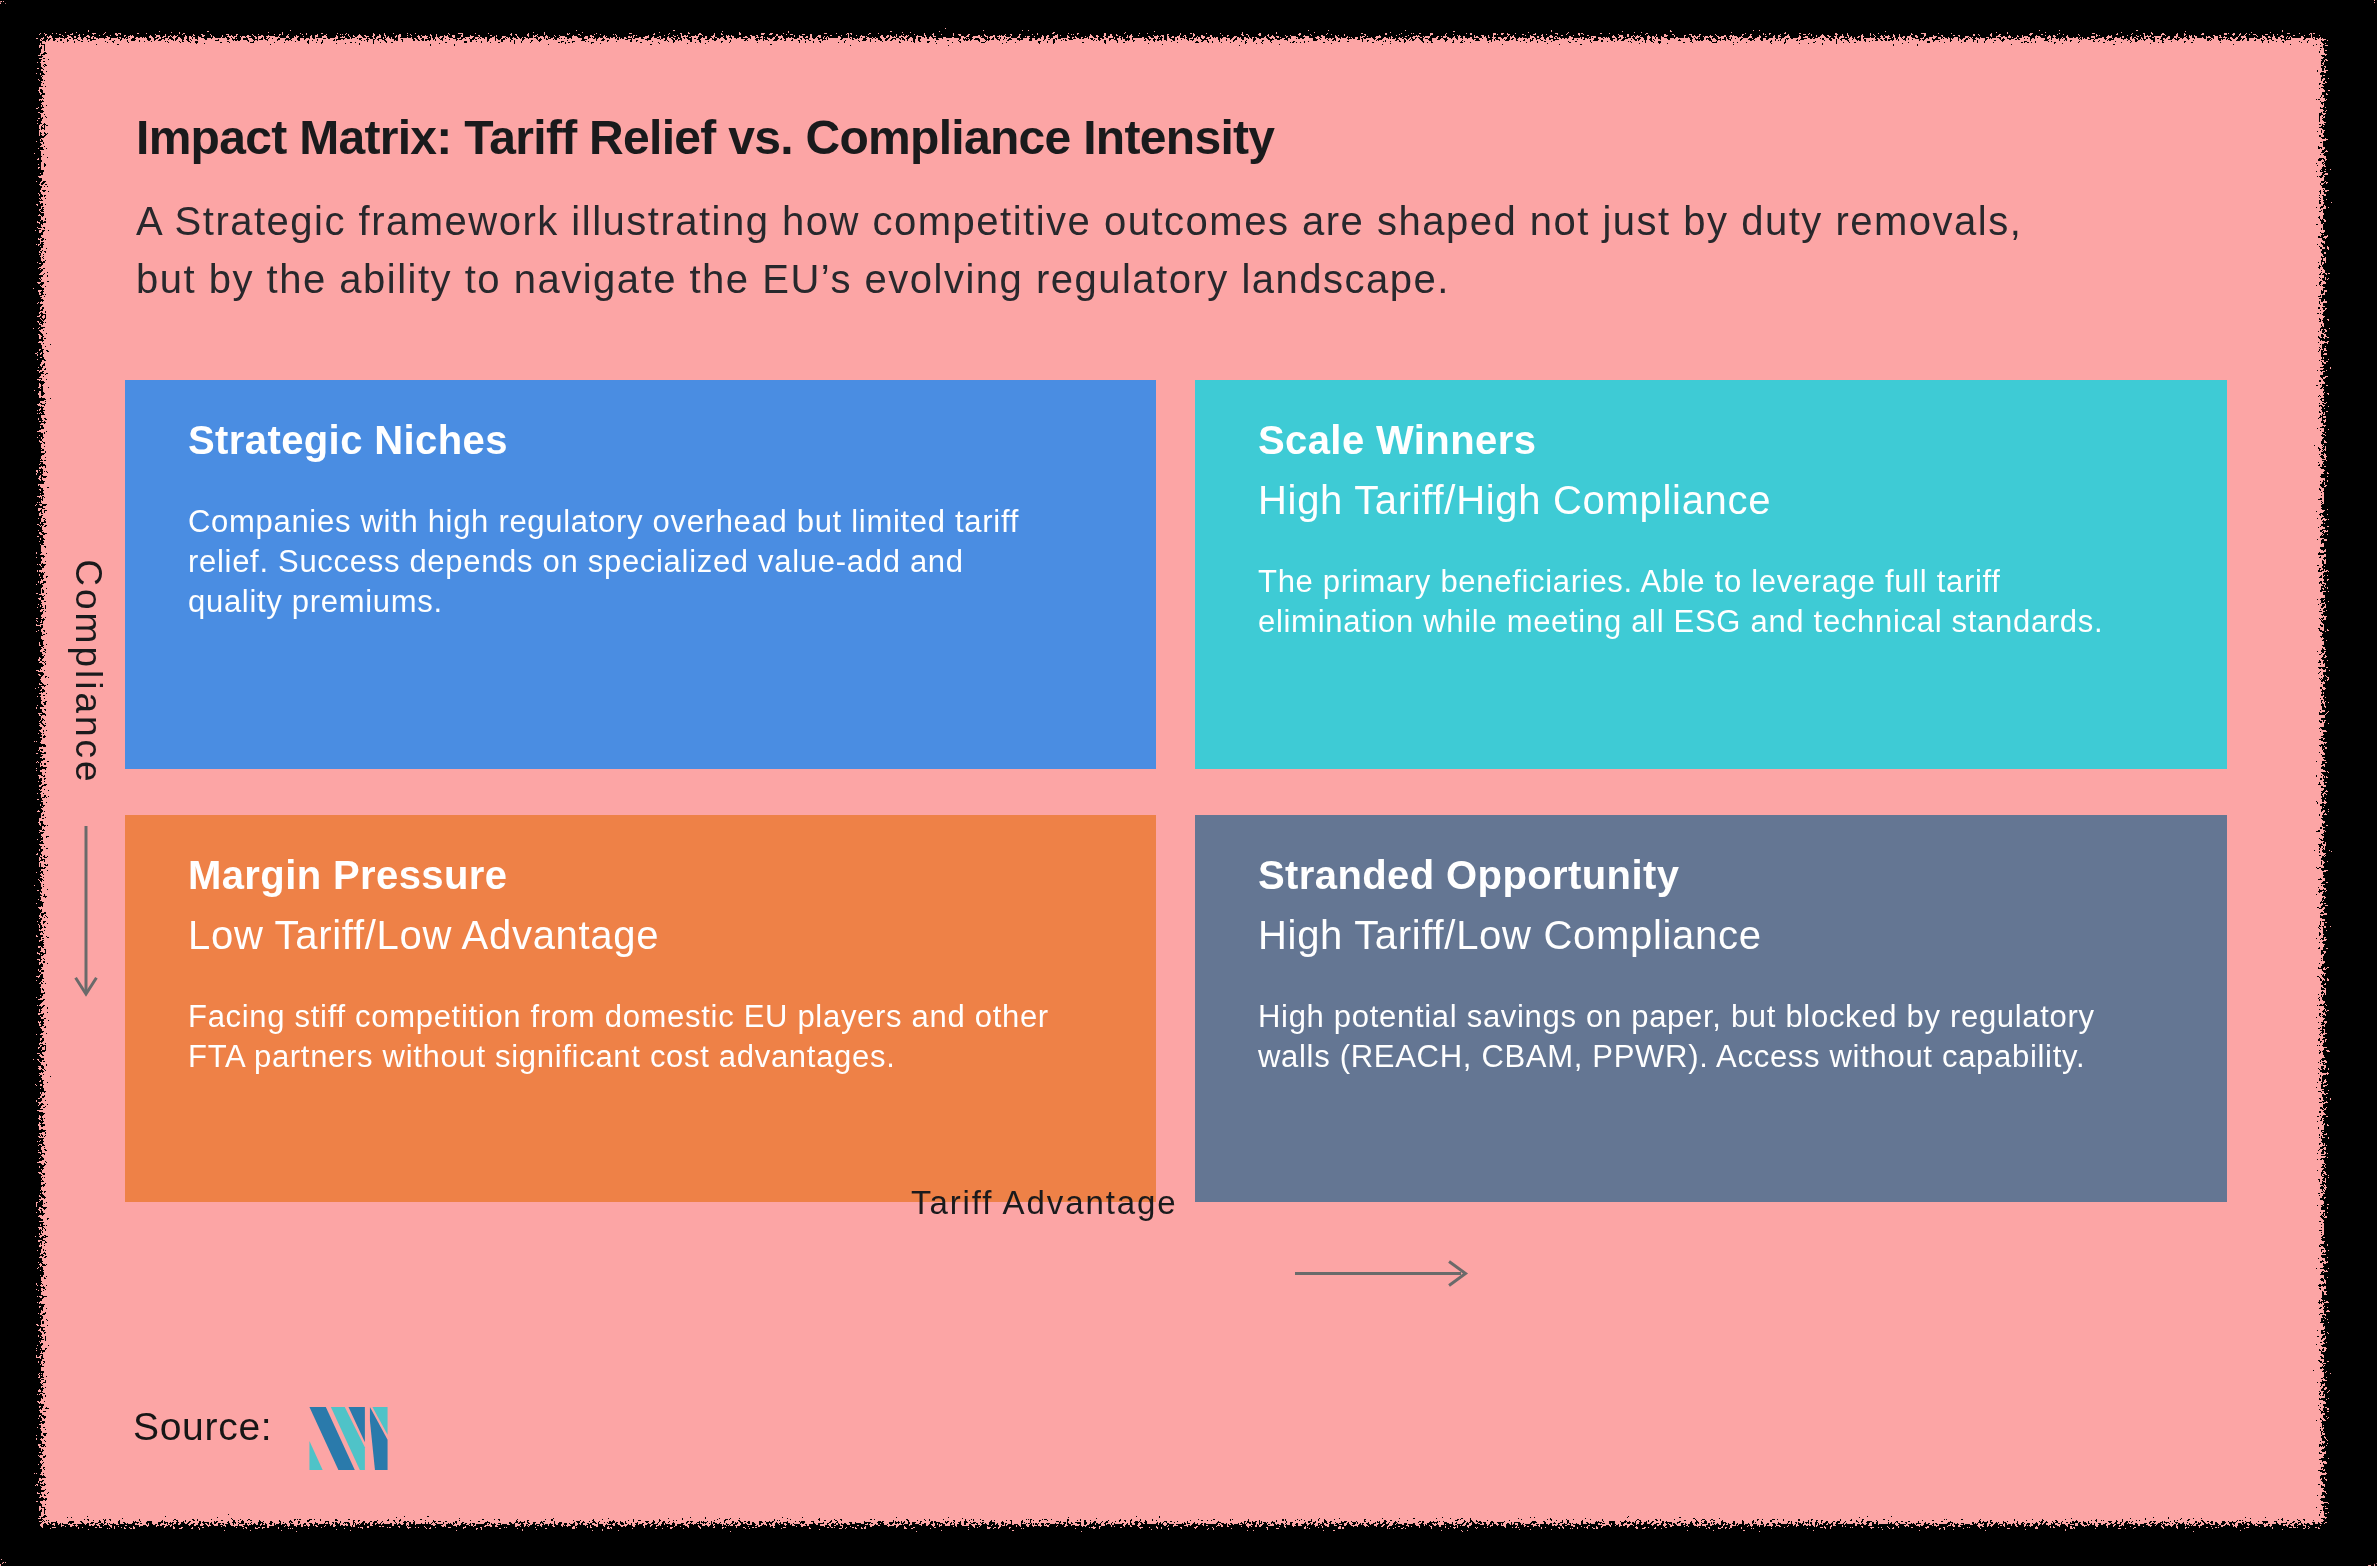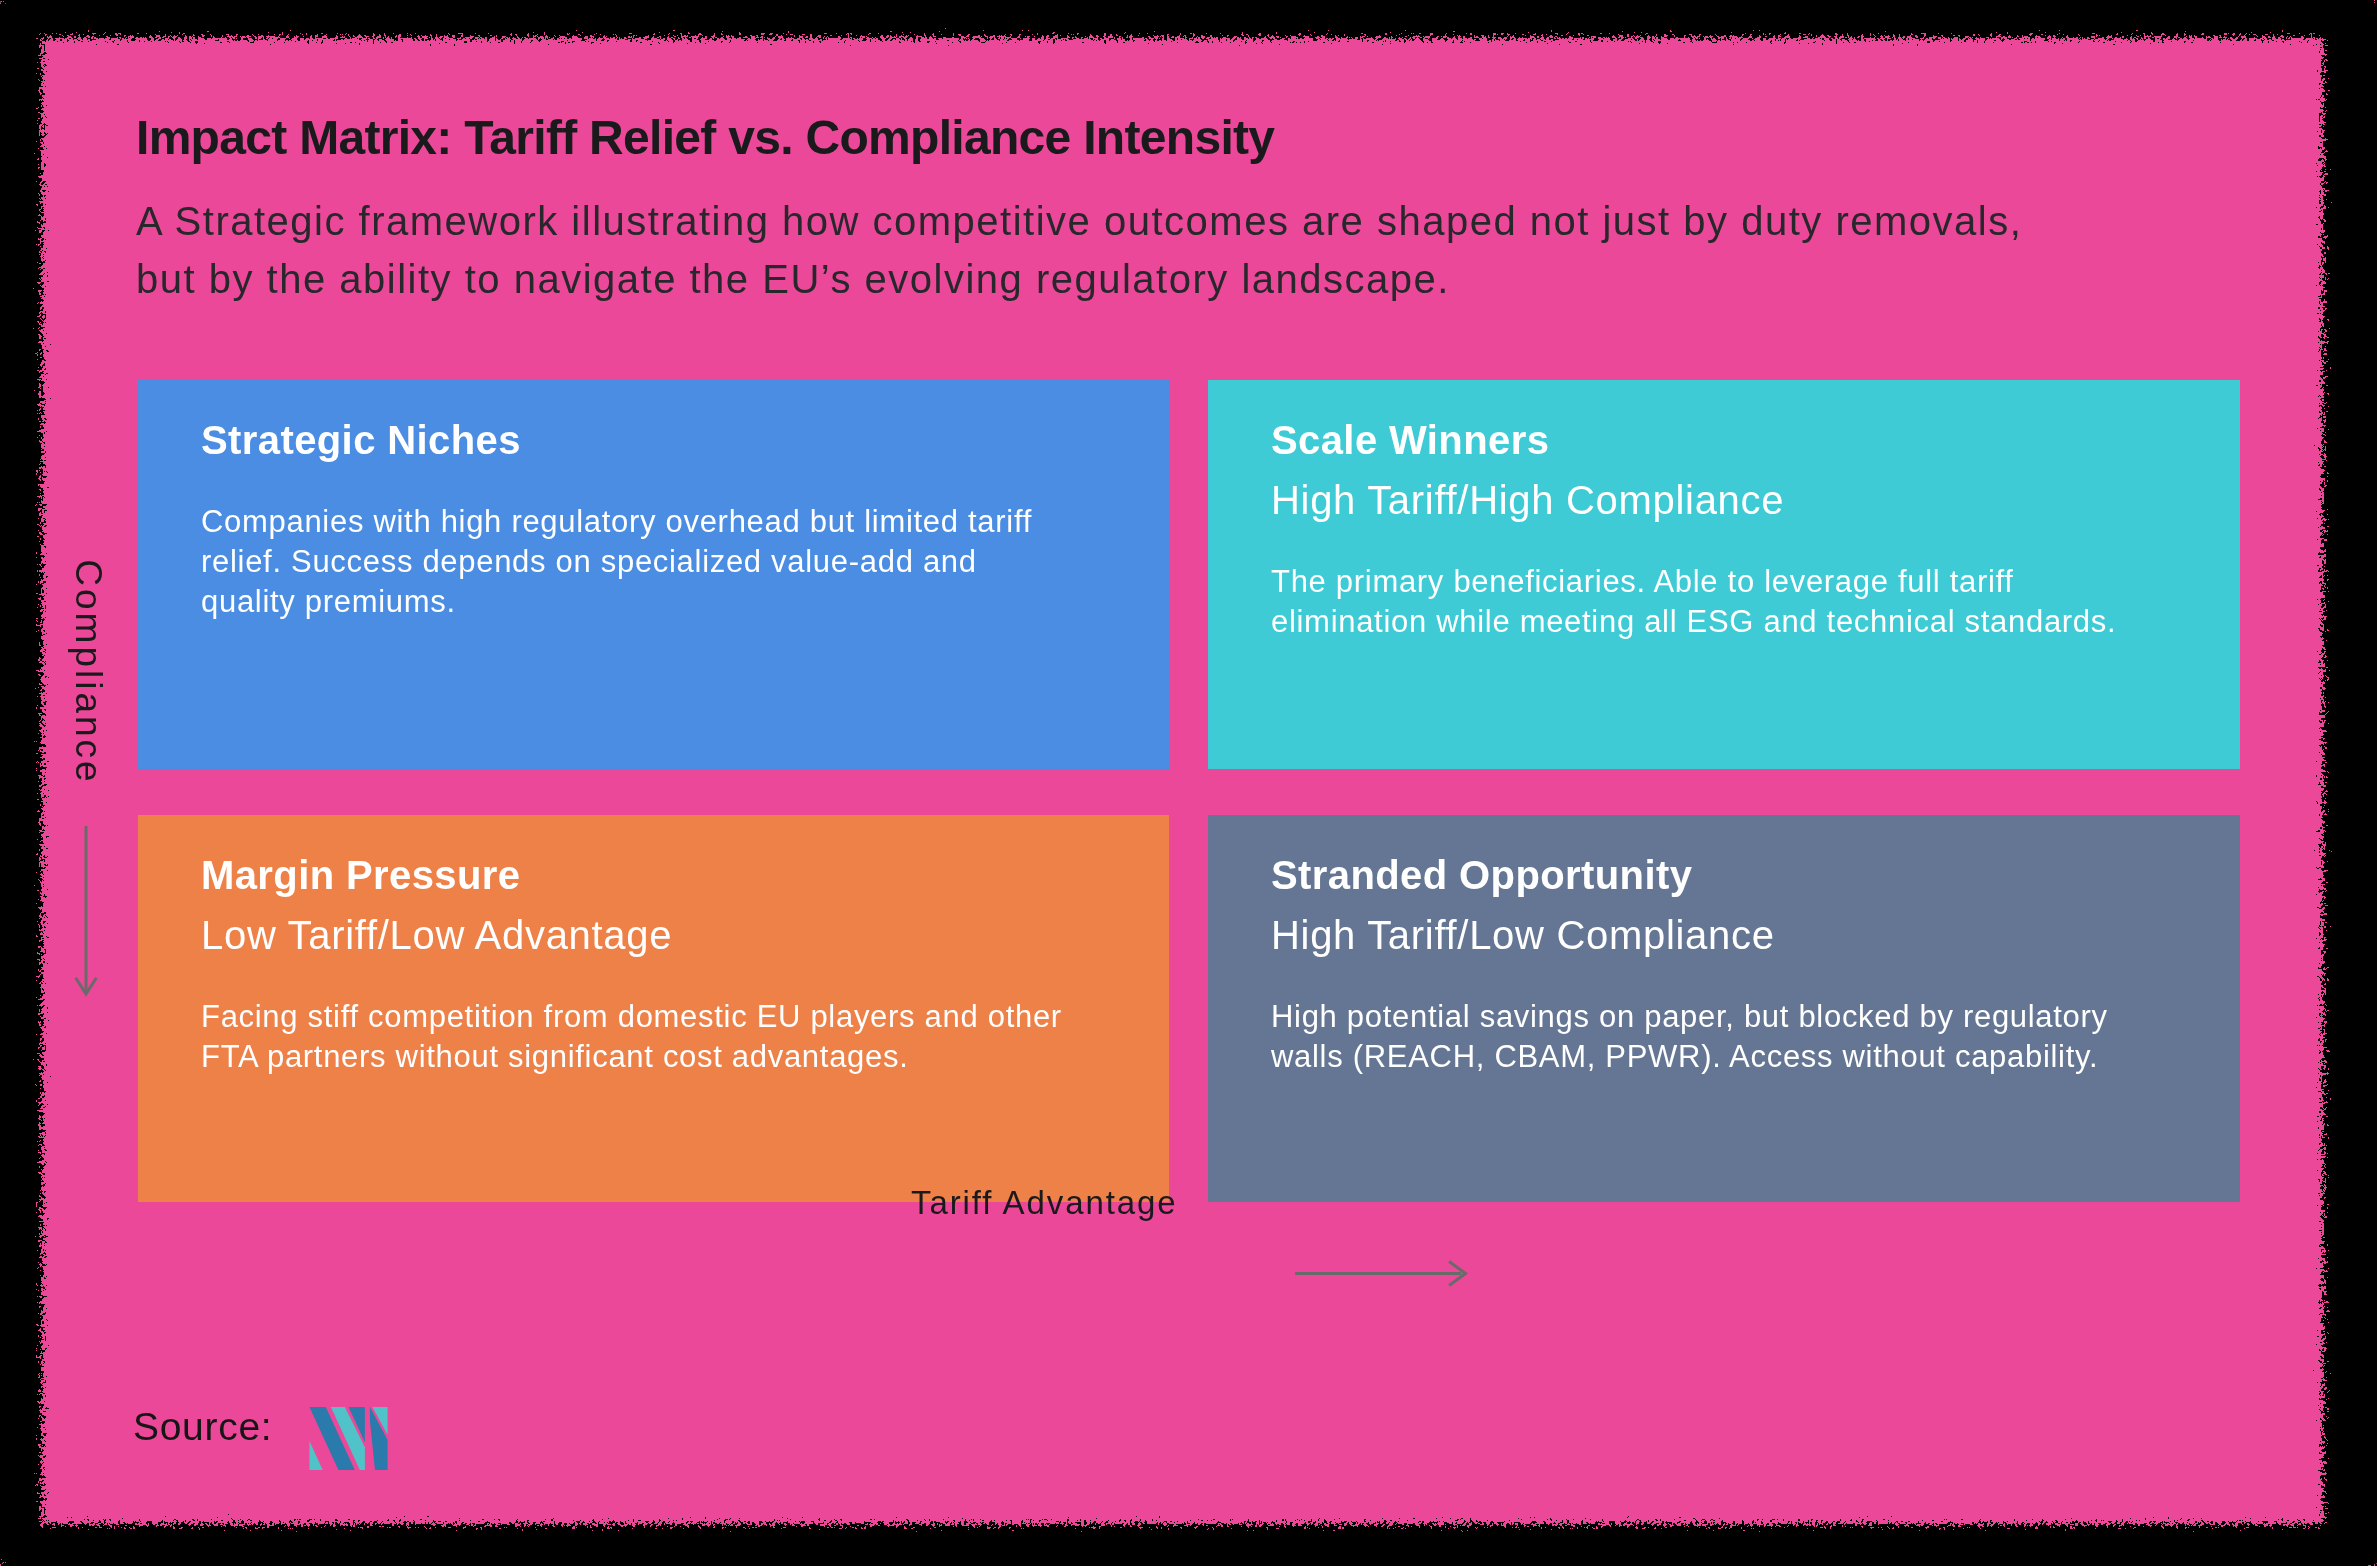--- a/index.html
+++ b/index.html
@@ -1,17 +1,17 @@
 <!DOCTYPE html>
 <html style="font-size:12px"><head>
 <meta charset="utf-8">
 <style>
   html,body{margin:0;padding:0;background:#000;}
   .canvas{
-    position:relative;width:2377px;height:1566px;background:#ec4899;
+    position:relative;width:2377px;height:1566px;background:#fca5a5;
     overflow:hidden;font-family:"Liberation Sans",sans-serif;
   }
   
   .frame{
     position:absolute;inset:-10.4px;z-index:20;pointer-events:none;
     border-style:solid;border-color:#000;
     border-width:48px 64px 52px 52px;
     border-radius:34px;
     filter:url(#grunge);
   }
@@ -19,21 +19,21 @@
     position:absolute;left:136px;top:112px;
     font-size:48px;font-weight:700;letter-spacing:-0.7px;color:#1a1a1c;
     white-space:nowrap;line-height:1.1;
   }
   .subtitle{
     position:absolute;left:136px;top:192px;color:#28282c;
     font-size:40px;font-weight:400;letter-spacing:1.5px;
   }
   .subtitle div{line-height:58px;white-space:nowrap;}
   .grid{
-    position:absolute;left:138px;top:380px;
+    position:absolute;left:125px;top:380px;
     display:grid;grid-template-columns:1031px 1032px;grid-template-rows:389px 387px;
     column-gap:39px;row-gap:46px;
   }
   .quad{
     color:#fff;padding:30px 45px 0 63px;box-sizing:border-box;overflow:hidden;
   }
   .q-title{font-size:40px;font-weight:700;line-height:60px;letter-spacing:0.4px;white-space:nowrap;}
   .q-sub{font-size:40px;font-weight:400;line-height:60px;letter-spacing:0.7px;white-space:nowrap;}
   .q-body{margin-top:32px;font-size:31px;font-weight:400;letter-spacing:0.7px;}
   .q-body div{line-height:40px;white-space:nowrap;}

